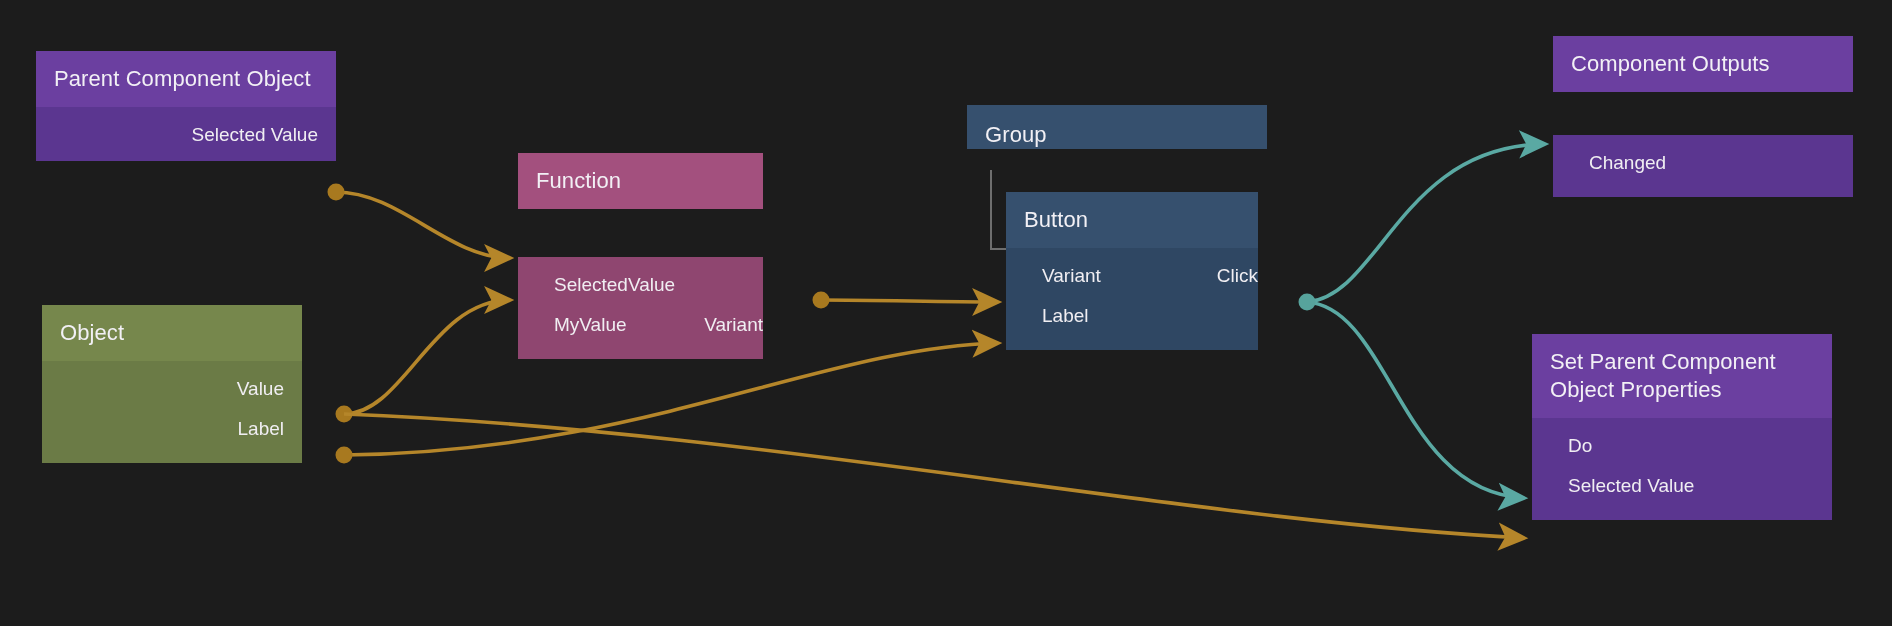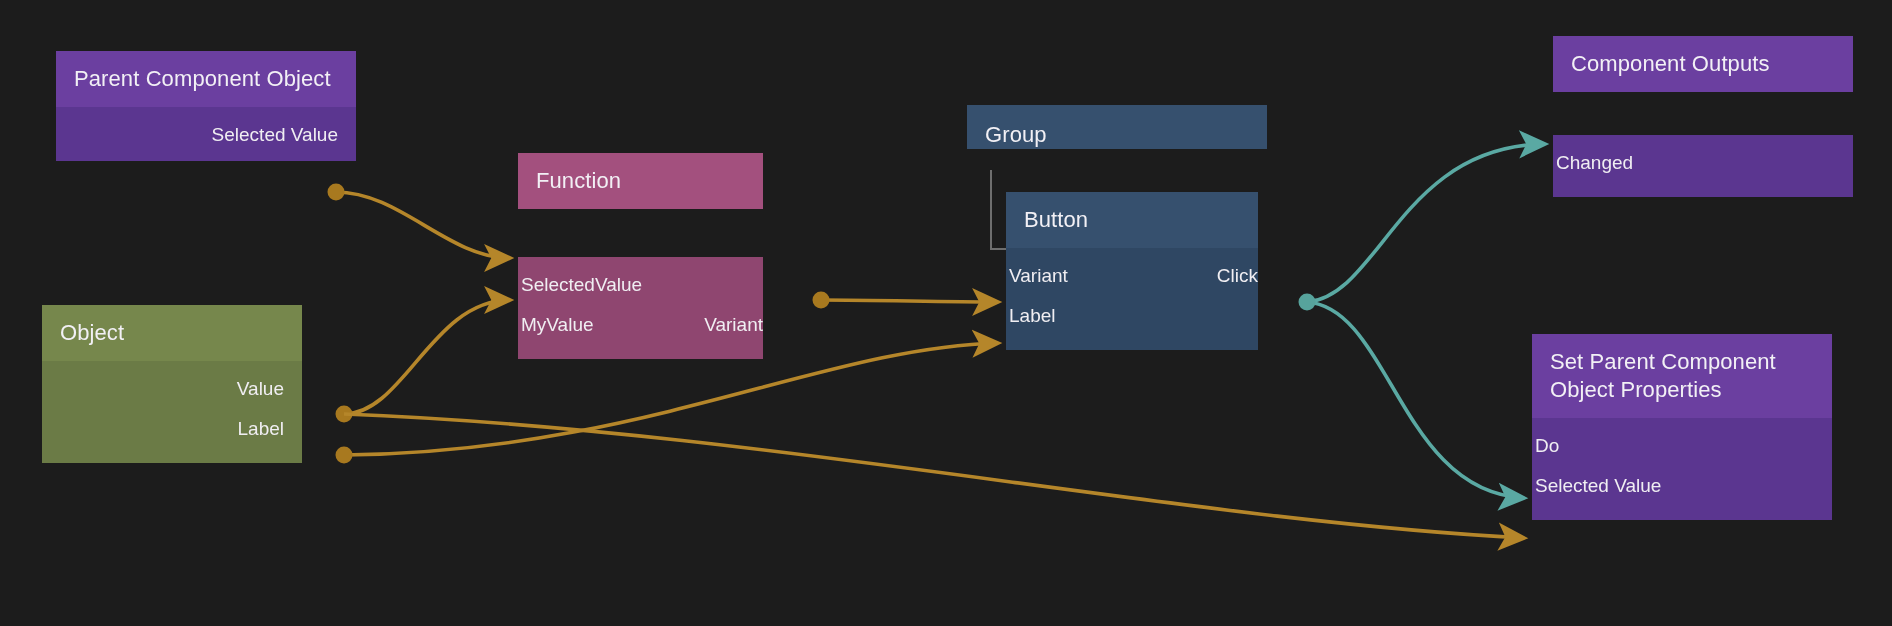--- a/index.html
+++ b/index.html
@@ -47,41 +47,41 @@
   }
   .port-row {
     height: 40px;
     display: flex;
     align-items: center;
     font-size: 19px;
     color: #f0eef2;
     position: relative;
     white-space: nowrap;
   }
-  .port-row.in  { justify-content: flex-start; padding-left: 3px; }
+  .port-row.in  { justify-content: flex-start; padding-left: 36px; }
   .port-row.out { justify-content: flex-end;   padding-right: 18px; }
 
   
   .n-purple .node-header { background: #6b3fa0; }
   .n-purple .node-body   { background: #5b3690; }
 
   
   .n-pink .node-header { background: #a3507e; }
   .n-pink .node-body   { background: #8f4670; text-align: right; }
 
   
   .n-olive .node-header { background: #76874c; }
   .n-olive .node-body   { background: #6b7b46; }
 
   
   .n-blue .node-header { background: #36506e; }
   .n-blue .node-body   { background: #2f4763; }
 
   
-  #node-parent-component-object { left: 36px;   top: 51px;  width: 300px; margin-left: 20px; }
+  #node-parent-component-object { left: 36px;   top: 51px;  width: 300px; }
   #node-parent-component-object .node-body { padding-bottom: 6px; }
 
   #node-object   { left: 42px;   top: 305px; width: 260px; }
   #node-function { left: 518px;  top: 153px; width: 245px; gap: 48px; }
   #node-group    { left: 967px;  top: 105px; width: 300px; }
   #node-group .node-header { padding-top: 16px; padding-bottom: 0; }
   #node-button   { left: 1006px; top: 192px; width: 252px; }
   #node-component-outputs { left: 1553px; top: 36px;  width: 300px; gap: 43px; }
   #node-set-parent        { left: 1532px; top: 334px; width: 300px; }
 

